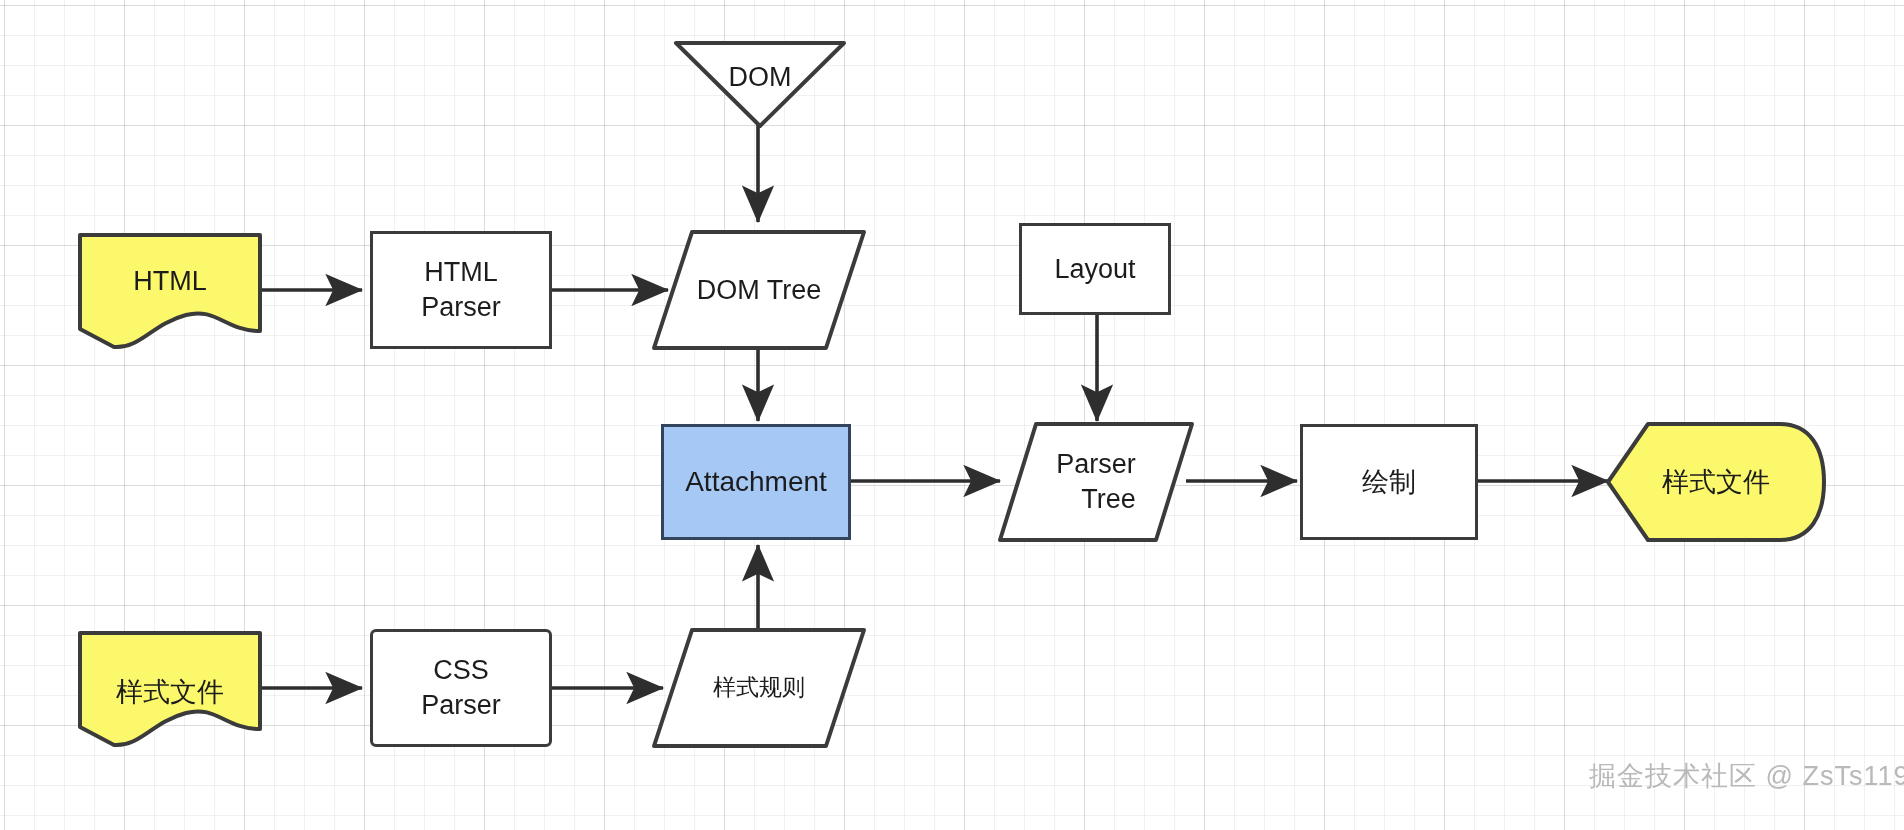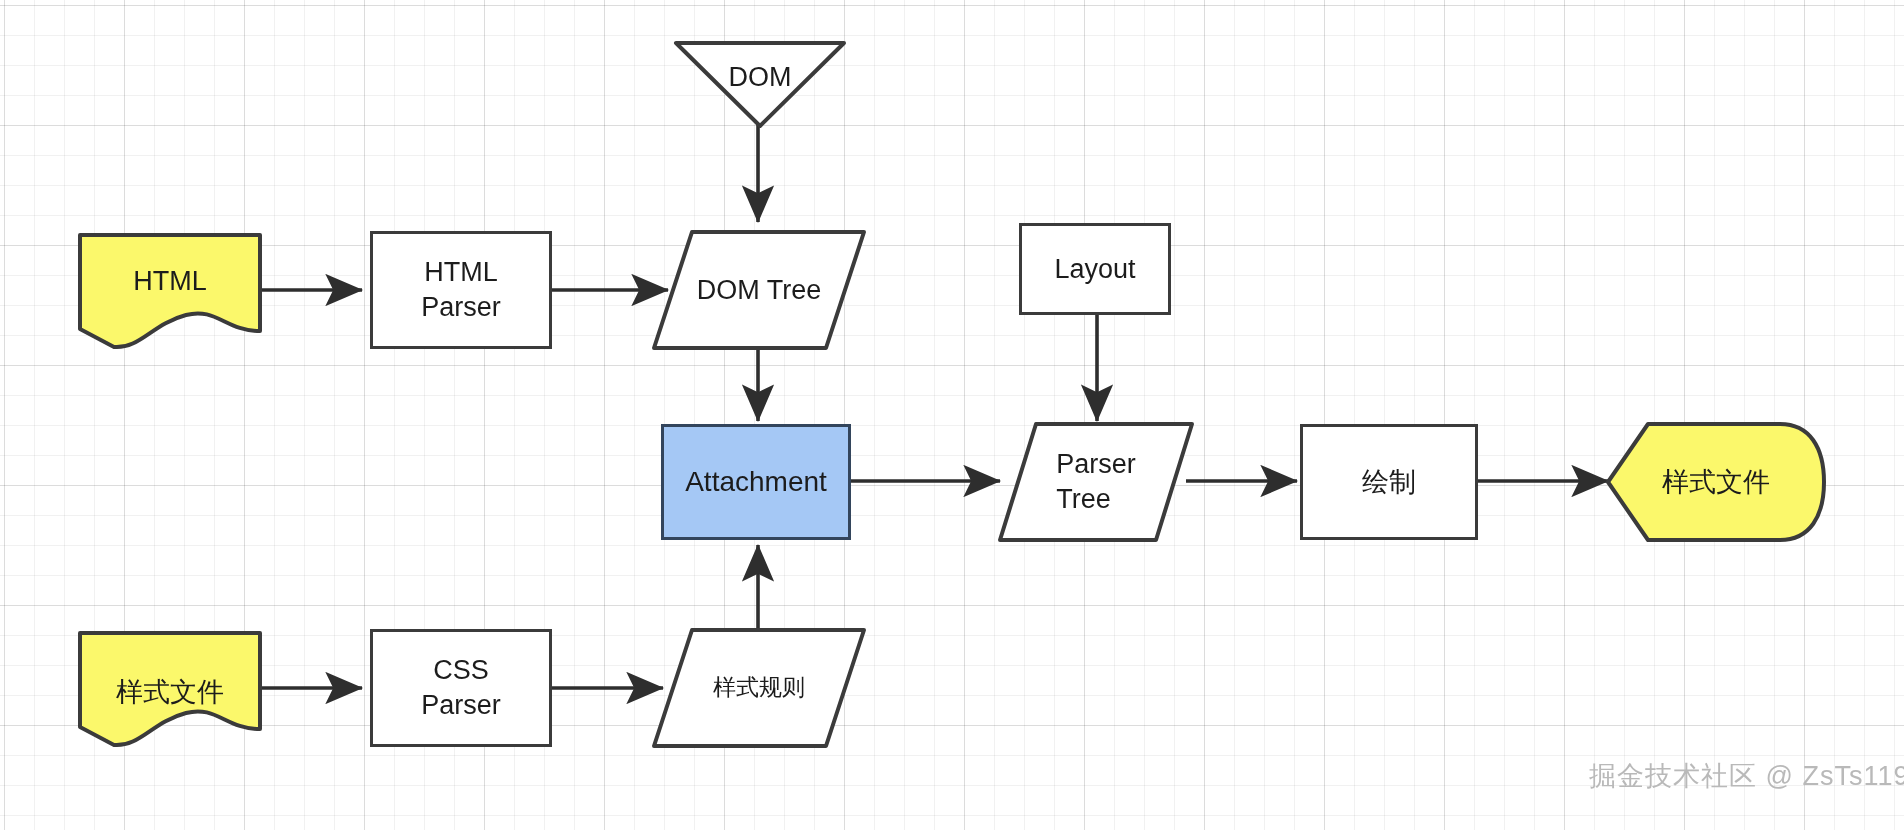--- a/index.html
+++ b/index.html
@@ -47,21 +47,21 @@
   .node-rect.filled-blue {
     background: #a5c8f5;
     border-color: #33455c;
   }
   .node-svg-label {
     position: absolute;
     box-sizing: border-box;
     display: flex;
     align-items: center;
     justify-content: center;
-    text-align: left;
+    text-align: right;
     color: #1c1c1c;
     line-height: 1.28;
     white-space: pre-line;
     pointer-events: none;
   }
   .shape-svg {
     position: absolute;
   }
   .watermark {
     position: absolute;
@@ -144,21 +144,21 @@
   <svg class="shape-svg" style="left:1604px; top:420px;" width="224" height="124" viewBox="0 0 224 124">
     <path d="M4,62 L44,4 L176,4 C206,4 220,28 220,62 C220,96 206,120 176,120 L44,120 Z" fill="#fbf86b" stroke="#3b3b3b" stroke-width="4" stroke-linejoin="round"></path>
   </svg>
   <div class="node-svg-label" style="left:1604px; top:420px; width:224px; height:124px; font-size:27px;">样式文件</div>
 
   <svg class="shape-svg" style="left:76px; top:629px;" width="188" height="122" viewBox="0 0 188 122">
     <path d="M4,4 L184,4 L184,100 C150,100 140,76 110,84 C76,93 64,118 38,116 L4,98 Z" fill="#fbf86b" stroke="#3b3b3b" stroke-width="4" stroke-linejoin="round"></path>
   </svg>
   <div class="node-svg-label" style="left:76px; top:642px; width:188px; height:100px; font-size:27px;">样式文件</div>
 
-  <div class="node node-rect" style="left:370px; top:629px; width:182px; height:118px; font-size:27px;">CSS
+  <div class="node node-rect" style="left:370px; top:629px; width:182px; height:118px; font-size:27px;border-radius:6px;">CSS
 Parser</div>
 
   <svg class="shape-svg" style="left:650px; top:626px;" width="218" height="124" viewBox="0 0 218 124">
     <polygon points="42,4 214,4 176,120 4,120" fill="#ffffff" stroke="#3b3b3b" stroke-width="4" stroke-linejoin="round"></polygon>
   </svg>
   <div class="node-svg-label" style="left:650px; top:626px; width:218px; height:124px; font-size:23px;">样式规则</div>
 
   <div class="watermark" style="left:1589px; top:758px;">掘金技术社区 @ ZsTs119</div>
 
 </div>

